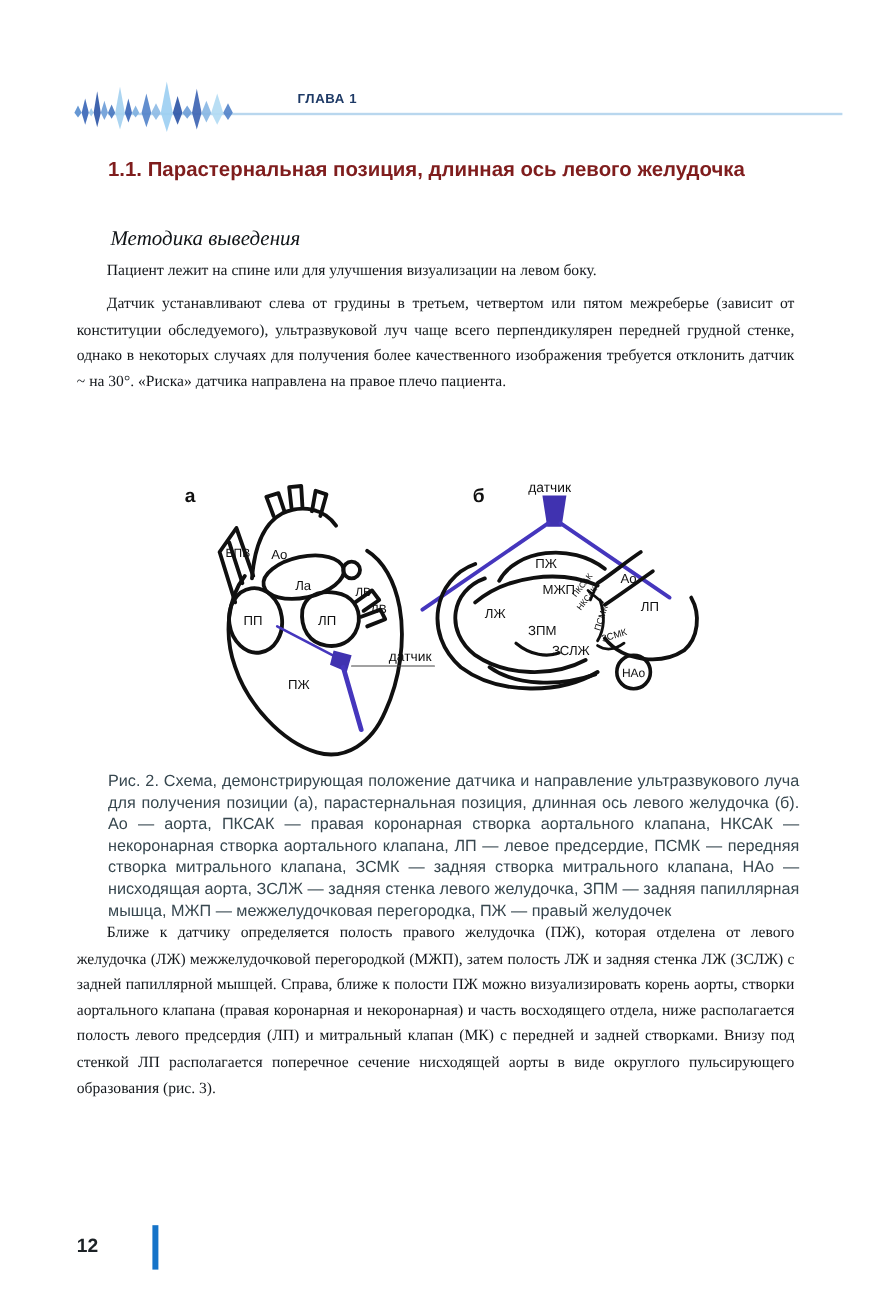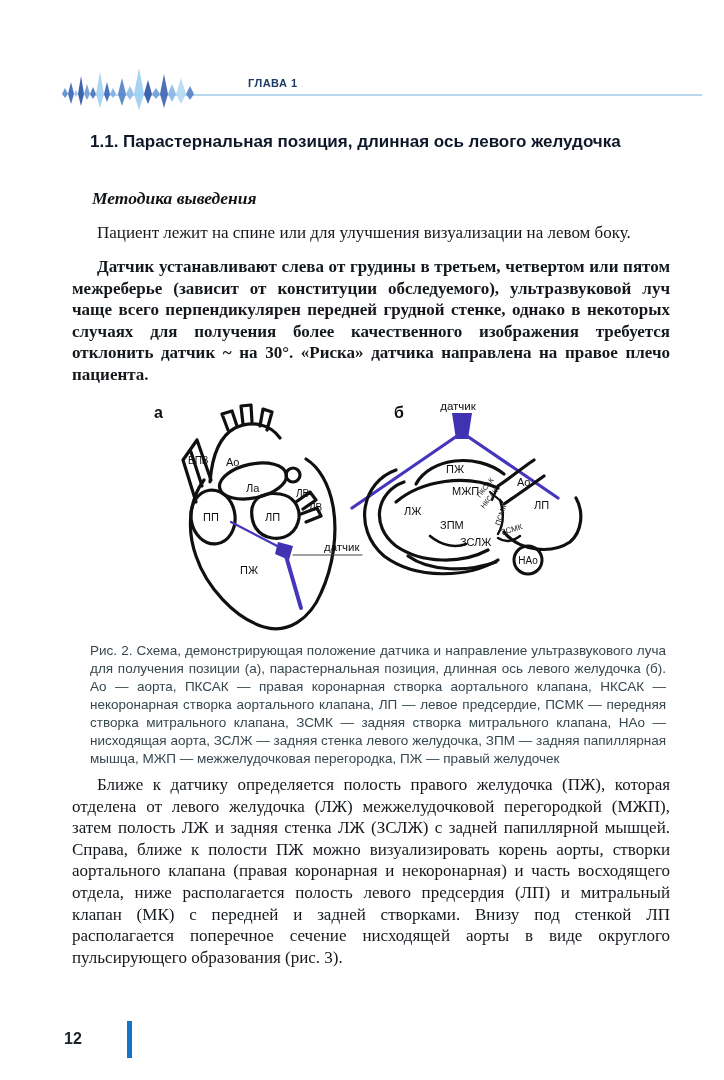--- a/index.html
+++ b/index.html
@@ -5,30 +5,30 @@
   html,body{margin:0;padding:0;background:#ffffff;}
   .page{position:relative;width:724px;height:1080px;background:#ffffff;overflow:hidden;
         font-family:"Liberation Serif",serif;color:#14181c;}
   
   .hdr-rule{position:absolute;left:90px;top:94px;width:612px;height:2px;background:#b9d7ee;}
   .wave{position:absolute;left:60px;top:66px;width:140px;height:46px;}
   .chapter{position:absolute;left:201px;top:77px;font:bold 11px "Liberation Sans",sans-serif;
            color:#1e3a66;letter-spacing:.5px;padding-left:47px;}
   
   .sec-title{position:absolute;left:90px;top:132px;width:600px;
-             font:bold 17px "Liberation Sans",sans-serif;color:#0f172a;}
+             font:bold 17px "Liberation Sans",sans-serif;color:#7f1d1d;}
   .sub-head{position:absolute;left:92px;font-family:"Liberation Serif",serif;
-            font-style:italic;font-weight:bold;font-size:17.5px;color:#101417;}
+            font-style:italic;font-weight:normal;font-size:17.5px;color:#101417;}
   .sub-head.method{top:188px;}
   .sub-head.anatomy{top:363px;}
   
-  .para{position:absolute;left:64px;width:598px;margin:8px;text-align:justify;
-        font-size:17px;line-height:21.6px;text-indent:25px;color:#14181c;}
+  .para{position:absolute;left:64px;width:598px;margin:0;text-align:justify;
+        font-size:13px;line-height:21.6px;text-indent:25px;color:#14181c;}
   .p1{top:214px;}
-  .p2{top:248px;font-weight:bold;}
+  .p2{top:242px;}
   .p3{top:766px;}
   
   .fig{position:absolute;left:100px;top:396px;width:560px;height:242px;}
   .caption{position:absolute;left:86px;top:638px;width:576px;margin:4px;text-align:justify;
            font-family:"Liberation Sans",sans-serif;font-size:13.5px;line-height:18px;color:#37474f;}
   
   .pagenum{position:absolute;left:64px;top:1018px;font:bold 16px "Liberation Sans",sans-serif;color:#1c2226;margin-top:12px;}
   .foot-bar{position:absolute;left:127px;top:1021px;width:5px;height:37px;background:#1573c8;}
   .running{position:absolute;left:168px;top:1026px;width:520px;
            font:bold 10.5px "Liberation Sans",sans-serif;color:#28323c;letter-spacing:.2px;}

